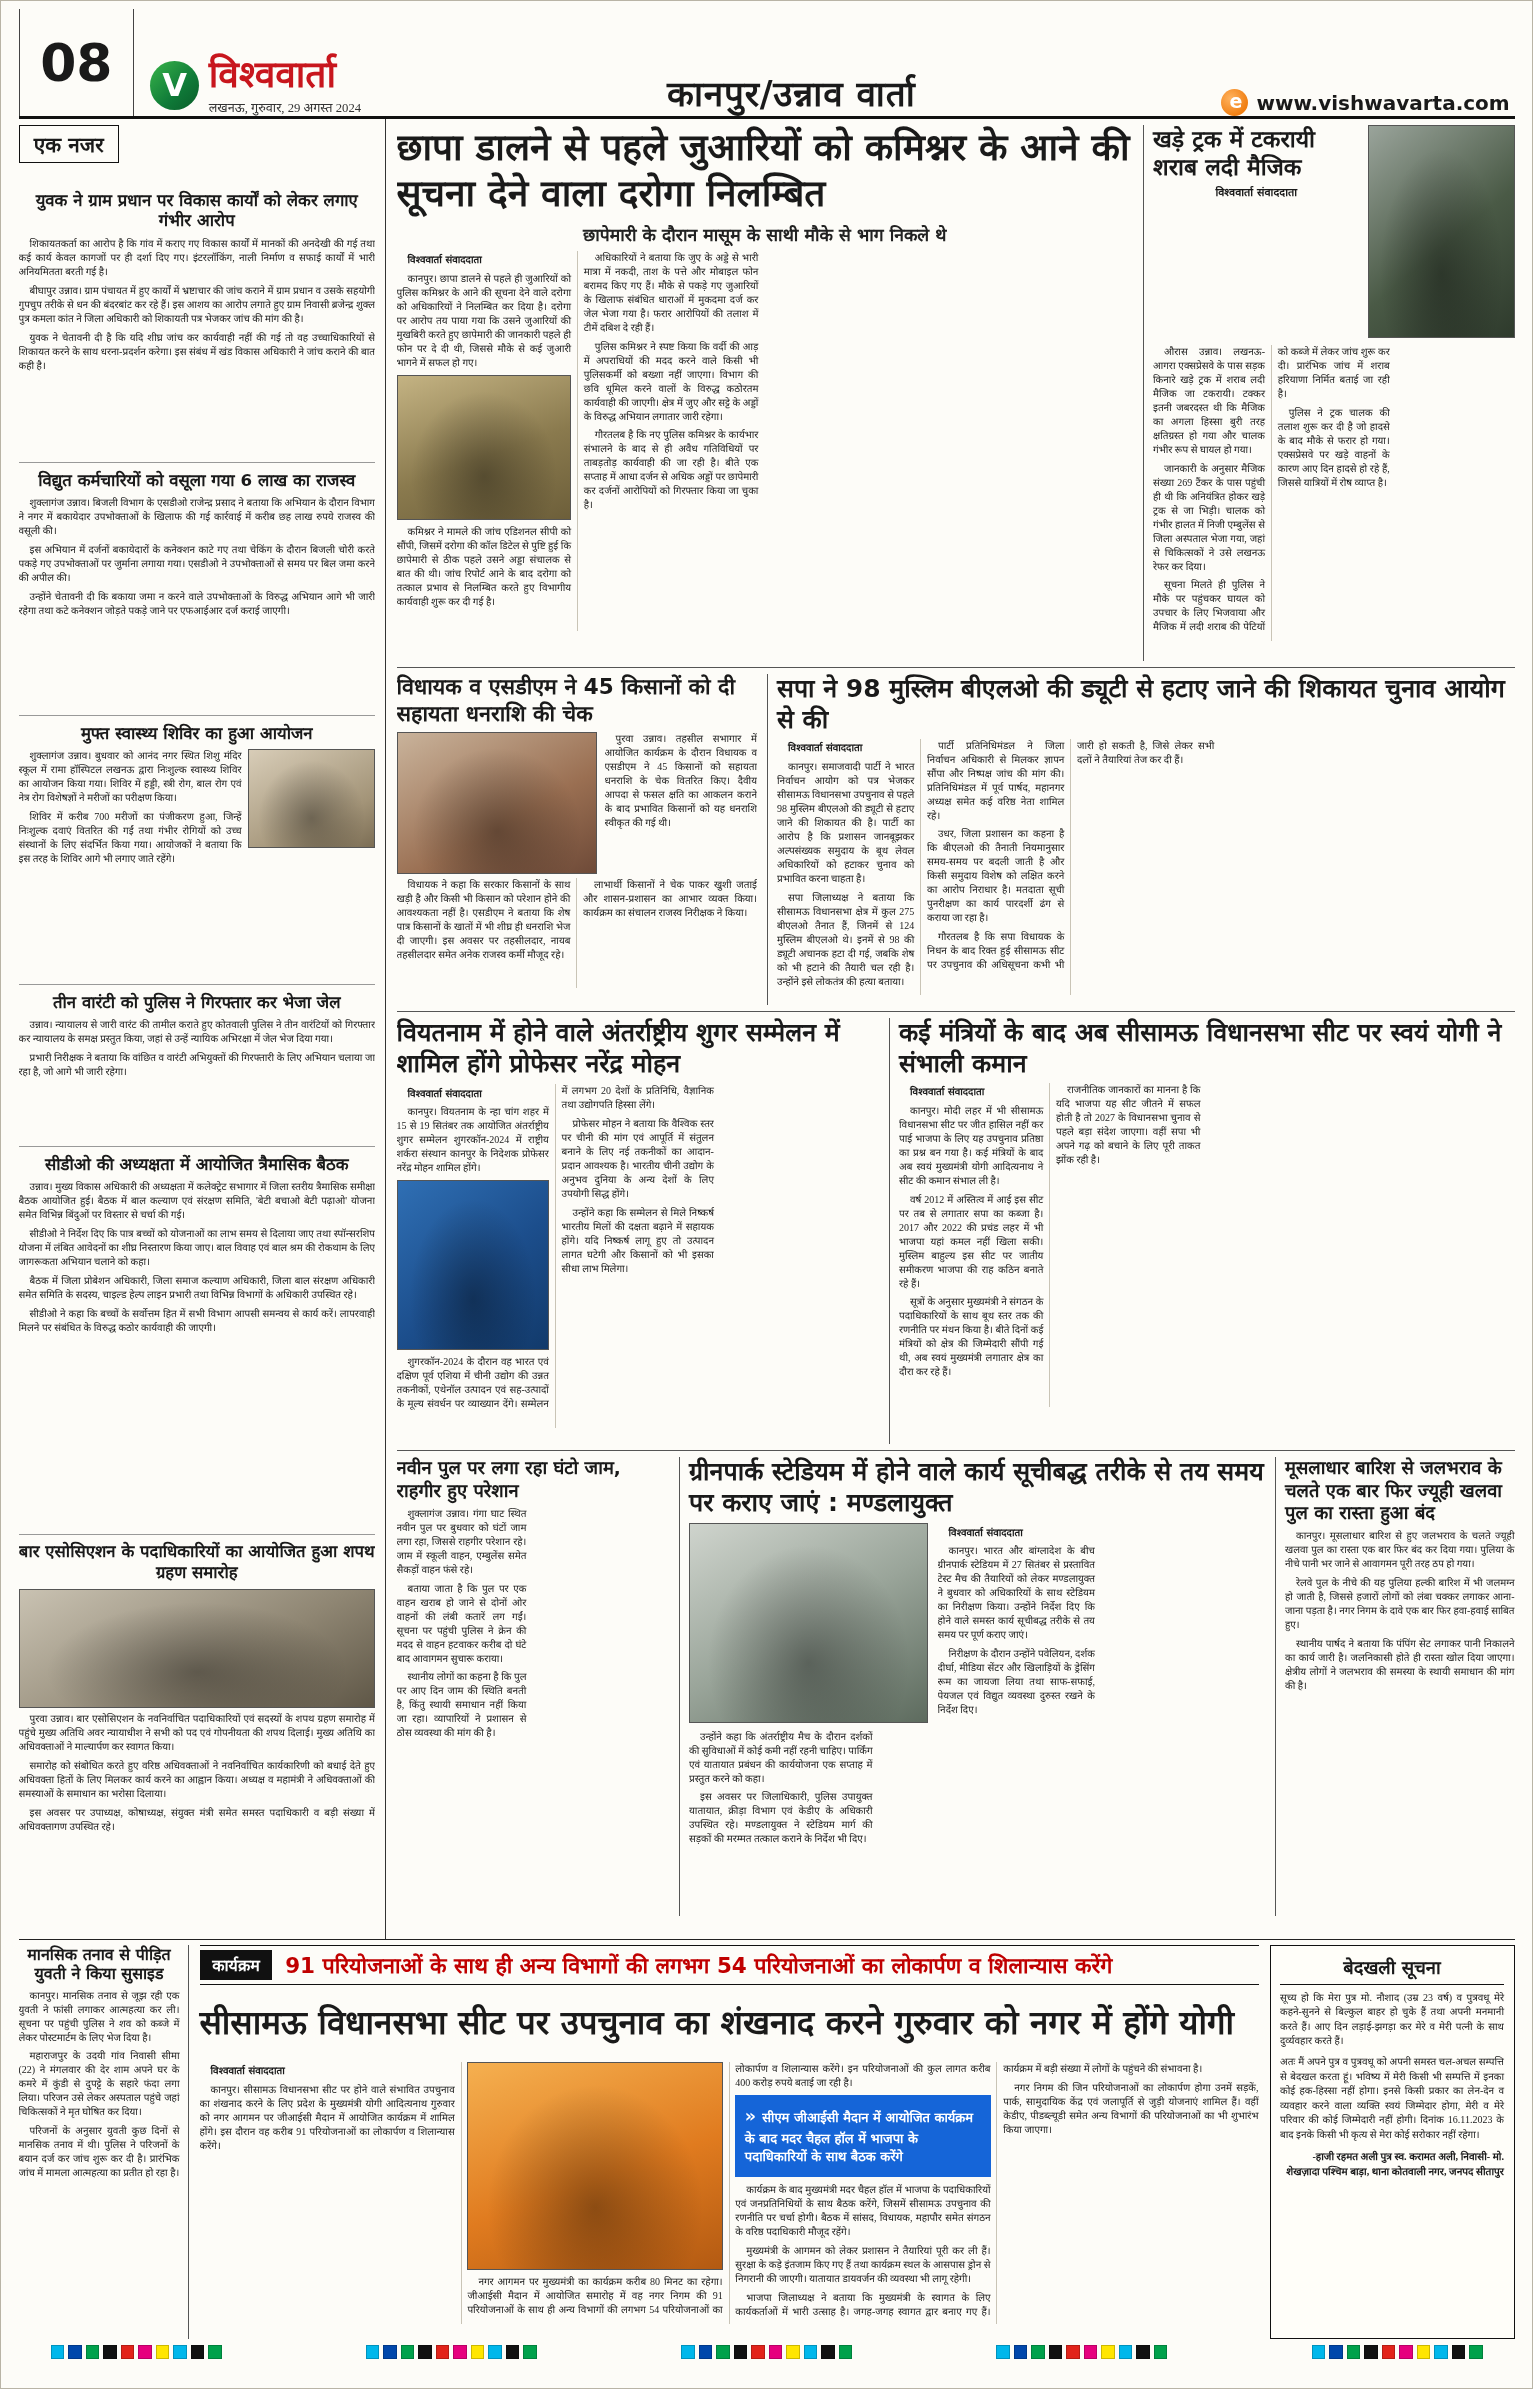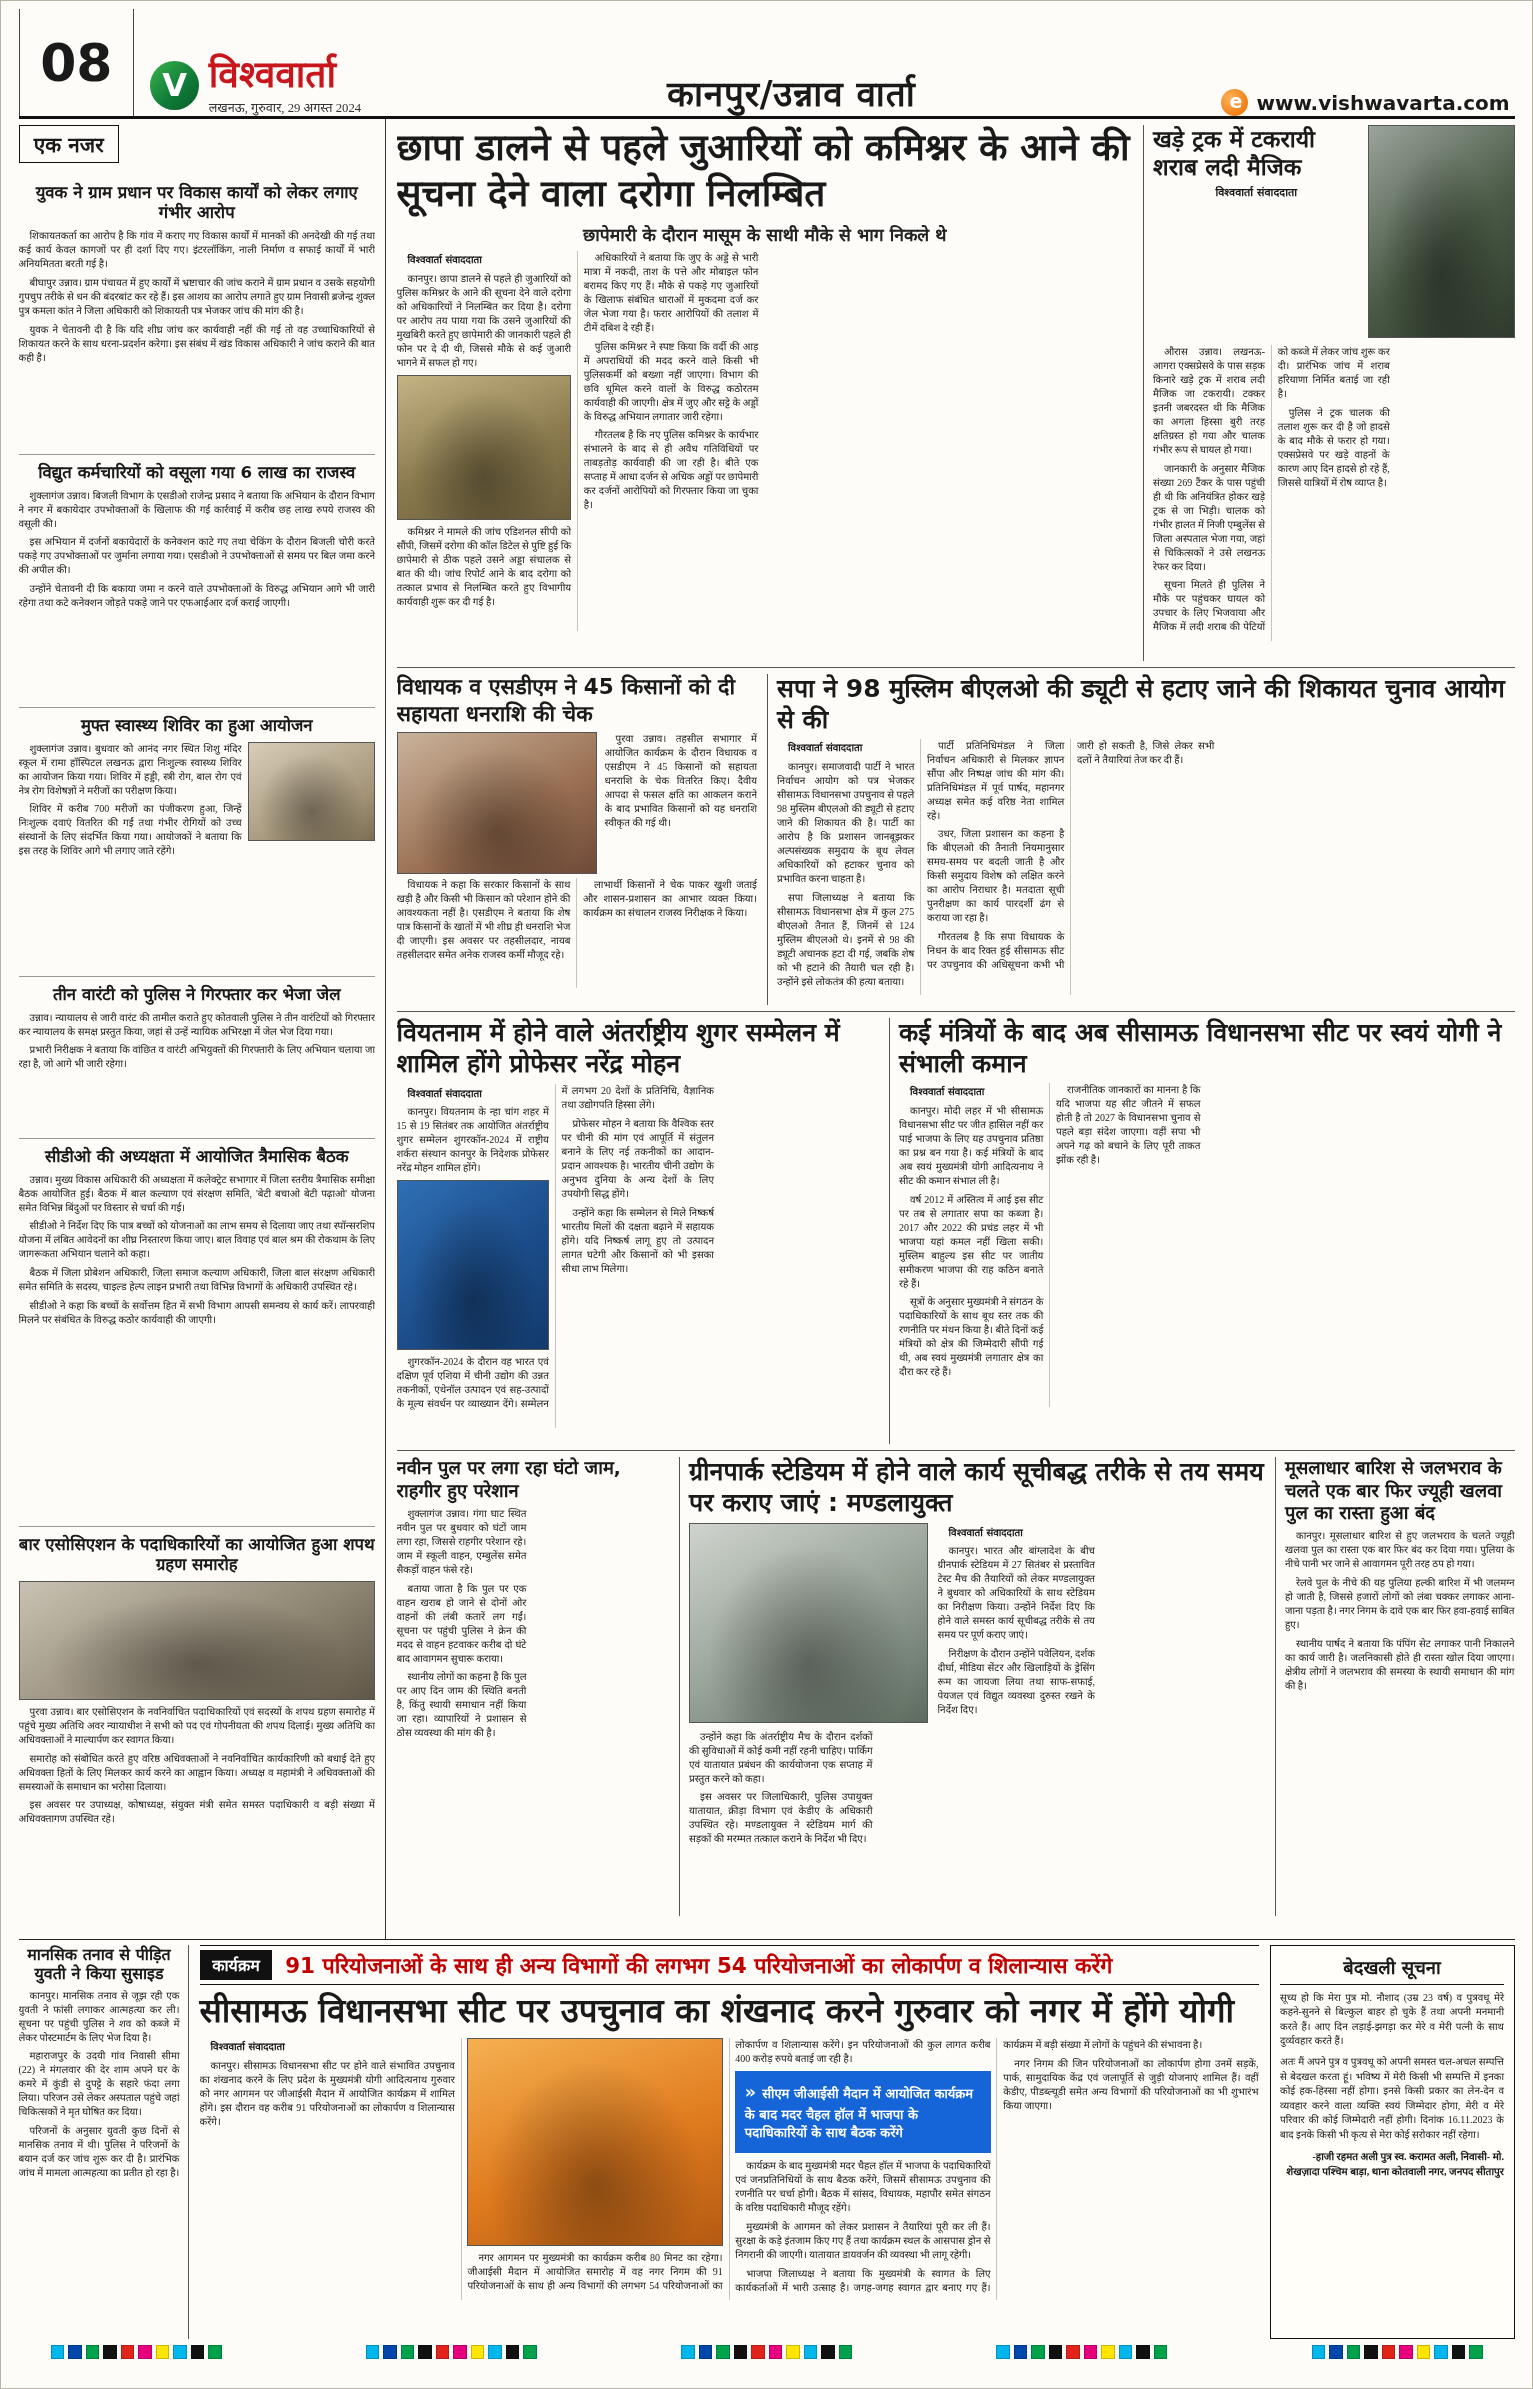--- a/index.html
+++ b/index.html
@@ -68,21 +68,21 @@
   .cols { column-gap: 12.7px; column-rule: 0.8px solid #c9c4b6; column-fill: auto; overflow: hidden; }
   
   .top-section { display: flex; height: 1821px; border-bottom: 1.6px solid #222; }
   .left-rail { width: 367px; border-right: 1.6px solid #333; padding: 6.4px 9.5px 0 0; display: flex; flex-direction: column; }
   .main-col { flex: 1; padding-left: 11px; display: flex; flex-direction: column; }
   .row { display: flex; border-bottom: 0.8px solid #555; padding: 6.4px 0; overflow: hidden; }
   .row1 { height: 549px; } .row2 { height: 344px; } .row3 { height: 439px; } .row4 { height: 471px; border-bottom: none; }
   
   .eknajar {
     border: 1.6px solid #111; font-family: "DejaVu Sans", sans-serif;
-    font-weight: bold; font-size: 20.7px; padding: 4px 14.3px; width: max-content; margin-bottom: 12px;
+    font-weight: bold; font-size: 20.7px; padding: 4px 14.3px; width: max-content; margin-bottom: 20px;
   }
   .rail-story { border-bottom: 0.8px solid #999; padding: 6.4px 0; overflow: hidden; }
   .rail-story:last-child { border-bottom: none; }
   .rail-hl { font-size: 16.7px; text-align: center; margin-bottom: 6.4px; }
   .rs-yuvak { height: 280px; } .rs-vidyut { height: 253px; } .rs-shivir { height: 269px; }
   .rs-teen { height: 162px; } .rs-cdo { height: 388px; } .rs-bar { height: 404px; }
   .ph-shivir { float: right; width: 127px; height: 99px; margin: 0 0 4.8px 6.4px;
     background: linear-gradient(150deg,#d8cdb8,#a39478 70%,#7b6d54); }
   .ph-bar { height: 119px; margin-bottom: 4.8px;
     background: linear-gradient(150deg,#c9c2b2,#8f8673 60%,#5f5747); }
@@ -127,21 +127,21 @@
   .ph-greenpark { flex: 0 0 239px; height: 200px;
     background: linear-gradient(150deg,#cfd4cd,#9aa59a 50%,#5d6b5e); }
   .gp-mid .cols { columns: 2; flex: 1; height: 200px; }
   .gp-bottom { columns: 3; height: 156px; margin-top: 6.4px; }
   .story-musladhar { flex: 0 0 239px; padding-left: 9.5px; }
   .musladhar-body { height: 342px; overflow: hidden; margin-top: 4.8px; }
   
   .bottom-section { display: flex; height: 399px; padding-top: 4.8px; }
   .story-mansik { flex: 0 0 170px; border-right: 0.8px solid #555; padding-right: 8px; overflow: hidden; }
   .mansik-hl { font-size: 16px; text-align: center; margin-bottom: 4.8px; }
-  .yogi-area { flex: 1; padding: 0 11px; display: flex; flex-direction: column; overflow: hidden; }
+  .yogi-area { flex: 1; padding: 0 11px; display: flex; flex-direction: column; overflow: hidden; gap: 12px; }
   .karyakram { display: flex; align-items: center; gap: 12.7px; border-top: 1.6px solid #111; border-bottom: 1.6px solid #111; padding: 4px 0; }
   .karyakram .label {
     background: #111; color: #fff; font-family: "DejaVu Sans", sans-serif;
     font-weight: bold; font-size: 16px; padding: 4px 12.7px;
   }
   .karyakram .banner {
     color: #c00000; font-family: "DejaVu Sans", sans-serif; font-weight: bold; font-size: 21.5px;
   }
   .yogi-hl { font-size: 33px; margin-top: 6.4px; }
   .yogi-body { columns: 4; height: 262px; margin-top: 6.4px; }

